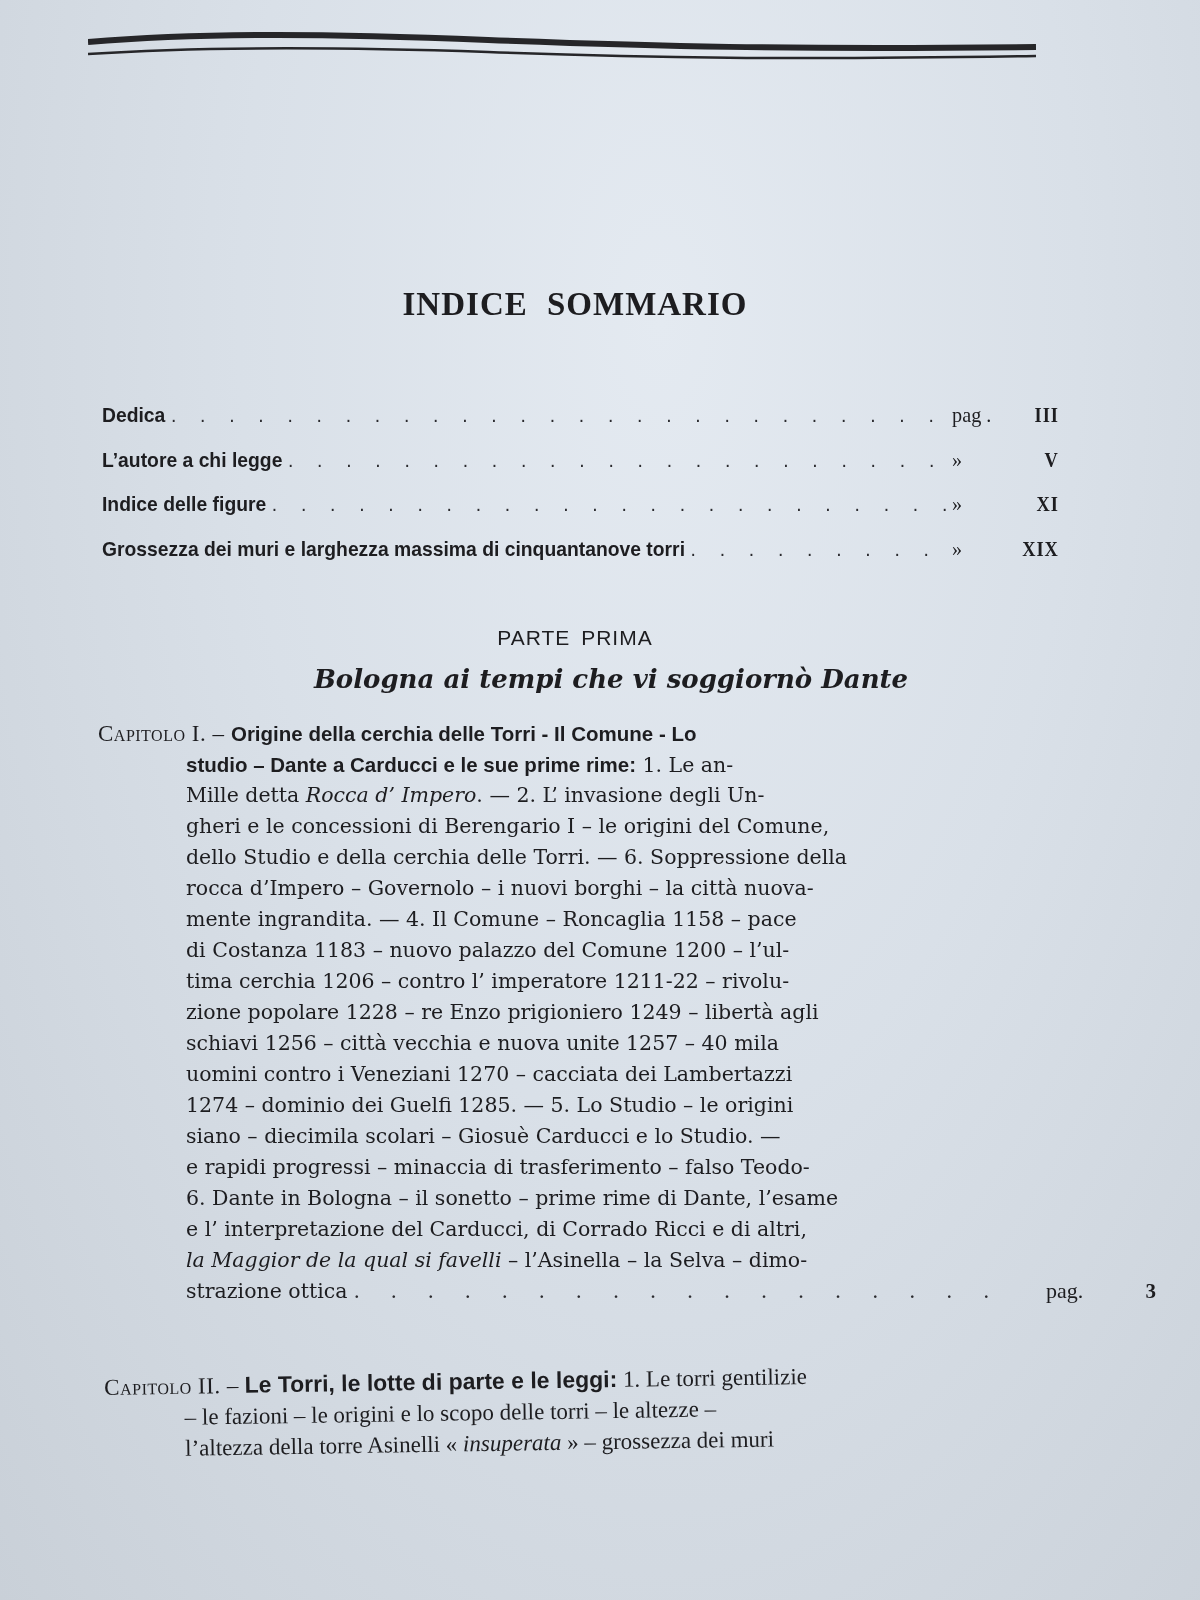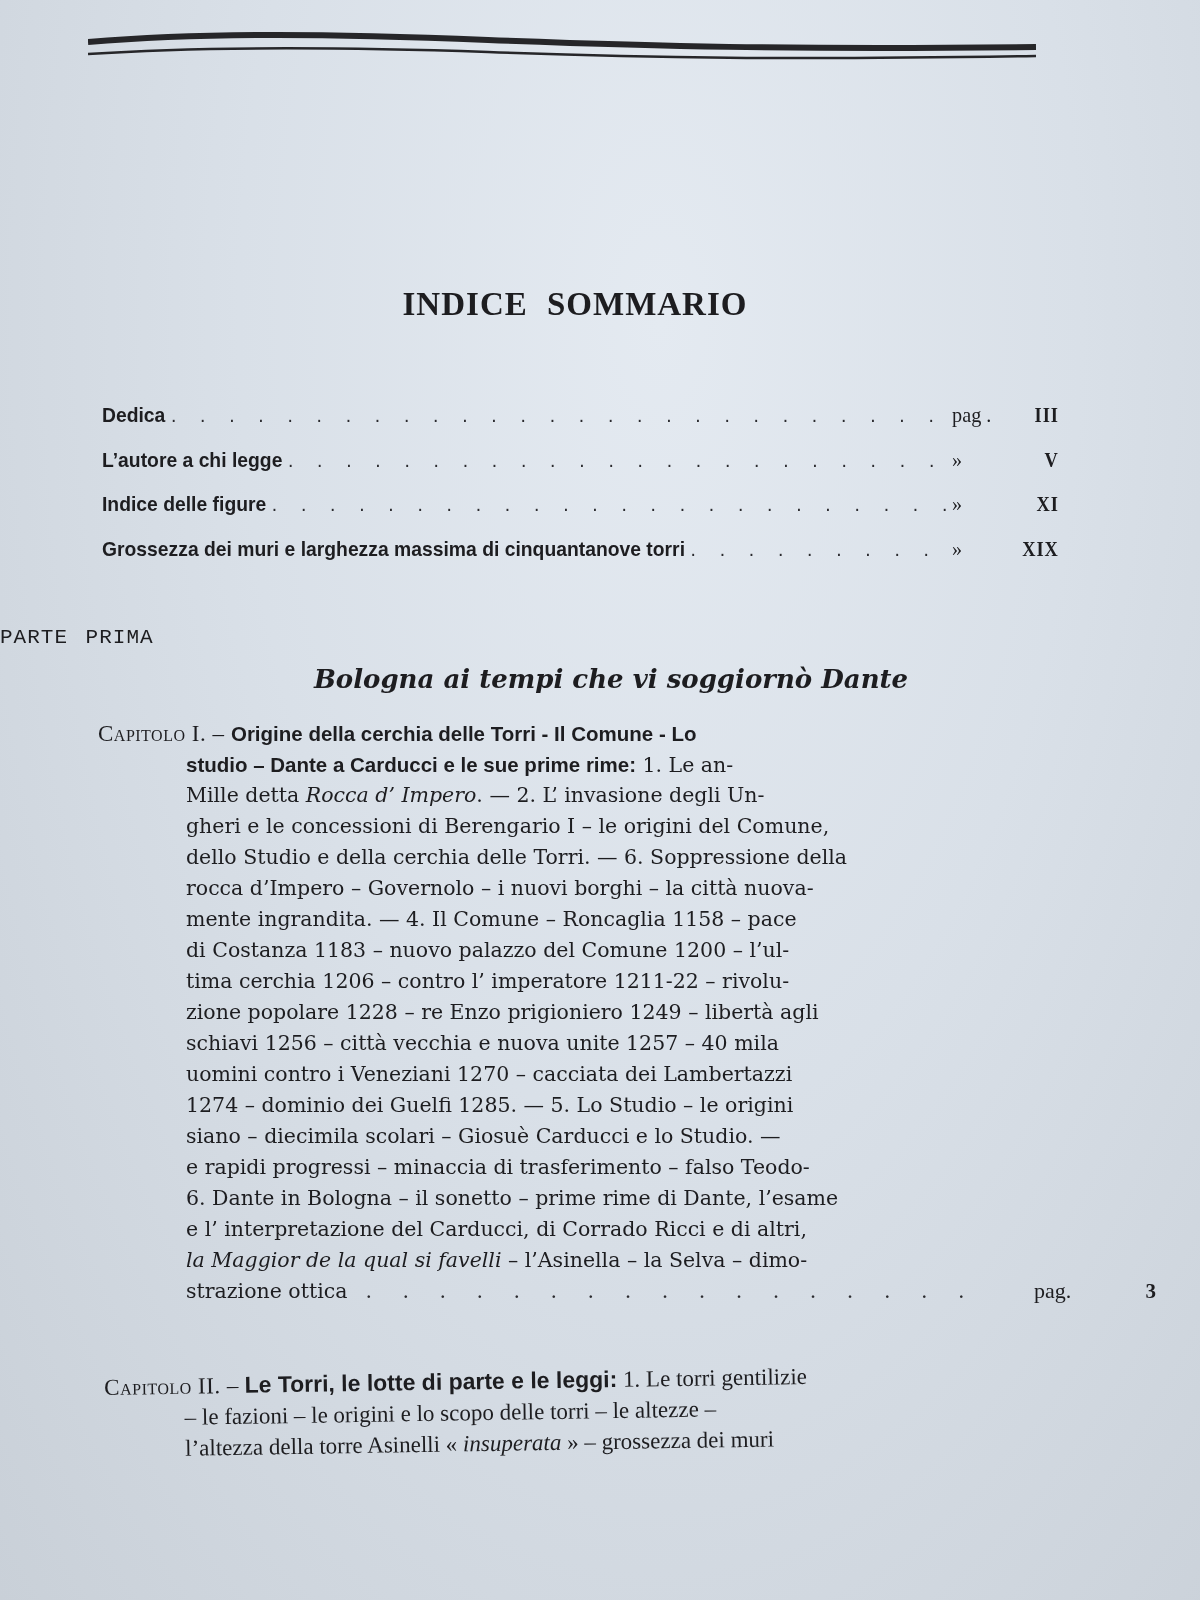--- a/index.html
+++ b/index.html
@@ -90,22 +90,22 @@
       font-weight: bold;
       font-size: 20px;
       letter-spacing: 1px;
     }
 
     .part-head {
       position: absolute;
       top: 626px;
       left: 0;
       width: 1150px;
-      text-align: left;
-      font-family: Liberation Mono, monospace;
+      text-align: center;
+      font-family: Liberation Sans, sans-serif;
       font-size: 21px;
       letter-spacing: 1px;
       word-spacing: 4px;
     }
     .part-title {
       position: absolute;
       top: 664px;
       left: 0;
       width: 1150px;
       text-align: center;
@@ -135,21 +135,20 @@
     }
     .b { font-weight: bold; font-family: "Liberation Sans", sans-serif; }
     .i { font-style: italic; }
     .ch1 { left: 98px; top: 718px; width: 840px; }
     .ch1 .ind { padding-left: 88px; }
     .ch1 .row-last {
       display: flex;
       align-items: baseline;
       padding-left: 88px;
       width: 970px;
-      gap: 12px;
     }
     .ch1 .row-last .leader { letter-spacing: 12px; }
     .ch1 .pag-r {
       font-family: "Liberation Serif", serif;
       font-size: 22px;
       width: 80px;
       margin-top: -24px;
       margin-left: 48px;
     }
     .ch1 .num-r {

